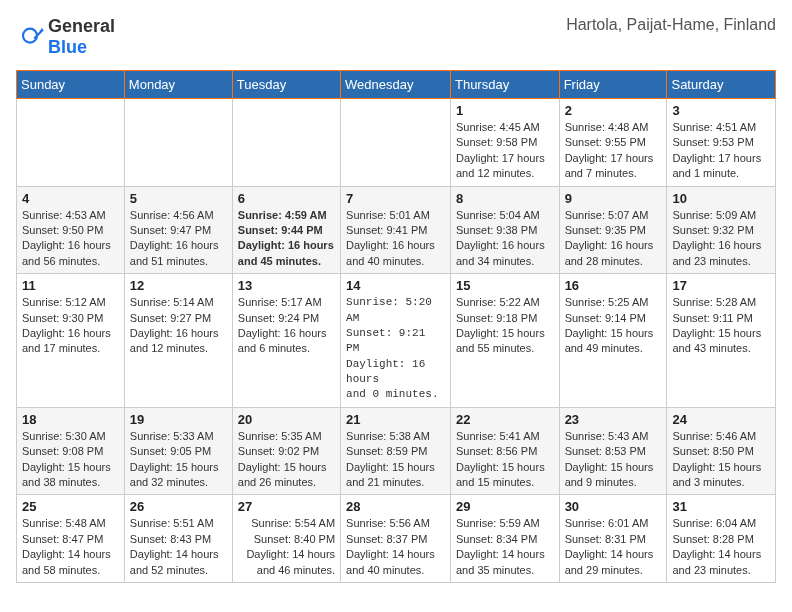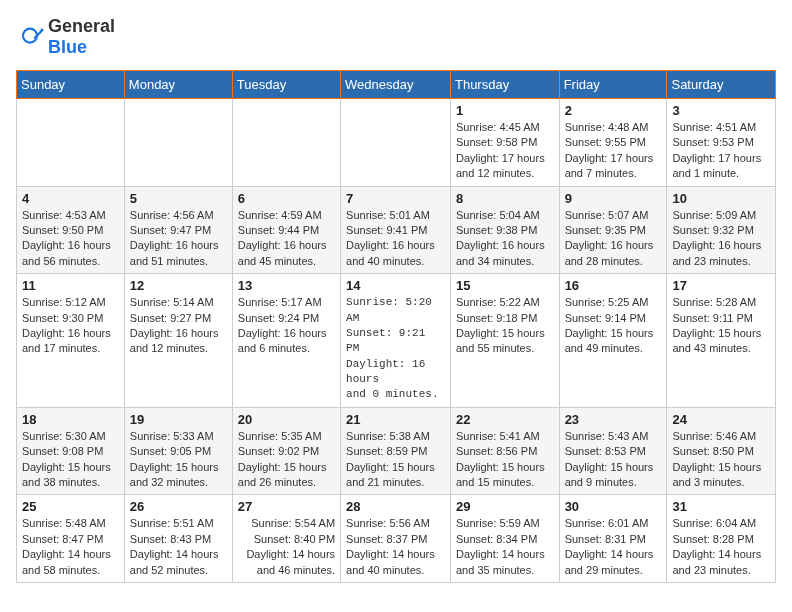--- a/index.html
+++ b/index.html
@@ -93,20 +93,21 @@
       <circle cx="20" cy="18" r="10" fill="none" stroke="#1a73e8" stroke-width="3"></circle>
       <path d="M26 22 Q32 16 38 10" stroke="#1a73e8" stroke-width="3" fill="none"></path>
       <path d="M36 8 L38 10 L34 11" stroke="#1a73e8" stroke-width="2" fill="none"></path>
     </svg>
     <div>
       <span style="font-size:18px;font-weight:bold;color:#333;">General</span><br>
       <span style="font-size:18px;font-weight:bold;color:#1a73e8;">Blue</span>
     </div>
   </div>
   <div class="title-block">
+    <div class="location">Hartola, Paijat-Hame, Finland</div>
   </div>
 </div>
 
 <table class="calendar">
   <thead>
     <tr>
     <th>Sunday</th>
         <th>Monday</th>
         <th>Tuesday</th>
         <th>Wednesday</th>
@@ -153,21 +154,21 @@
         </td>
         <td>
           <div class="day-number">5</div>
           <div class="day-info" style="white-space: pre-line;">Sunrise: 4:56 AM
 Sunset: 9:47 PM
 Daylight: 16 hours
 and 51 minutes.</div>
         </td>
         <td>
           <div class="day-number">6</div>
-          <div class="day-info" style="white-space: pre-line;">Sunrise: 4:59 AM
+          <div class="day-info" style="white-space: pre-line; font-weight: bold;">Sunrise: 4:59 AM
 Sunset: 9:44 PM
 Daylight: 16 hours
 and 45 minutes.</div>
         </td>
         <td>
           <div class="day-number">7</div>
           <div class="day-info" style="white-space: pre-line;">Sunrise: 5:01 AM
 Sunset: 9:41 PM
 Daylight: 16 hours
 and 40 minutes.</div>

